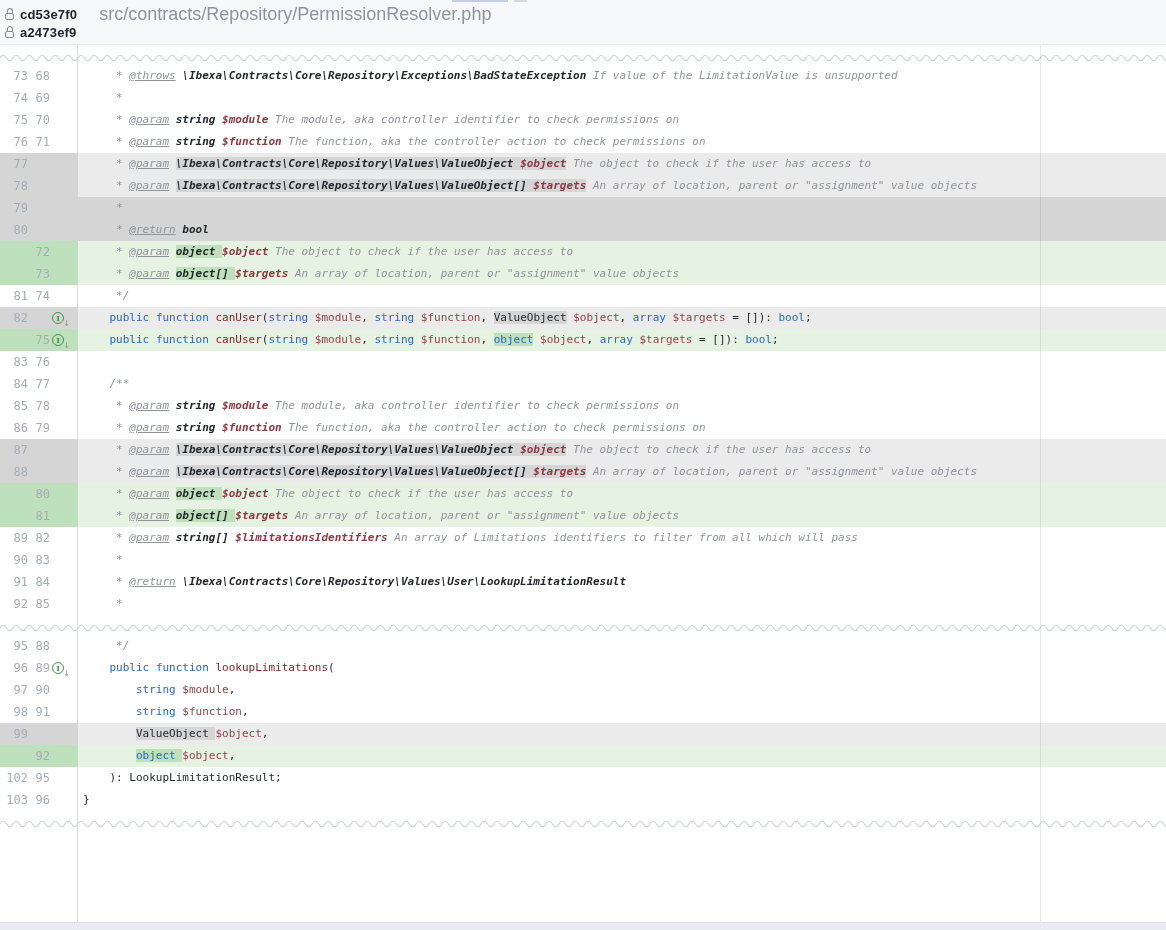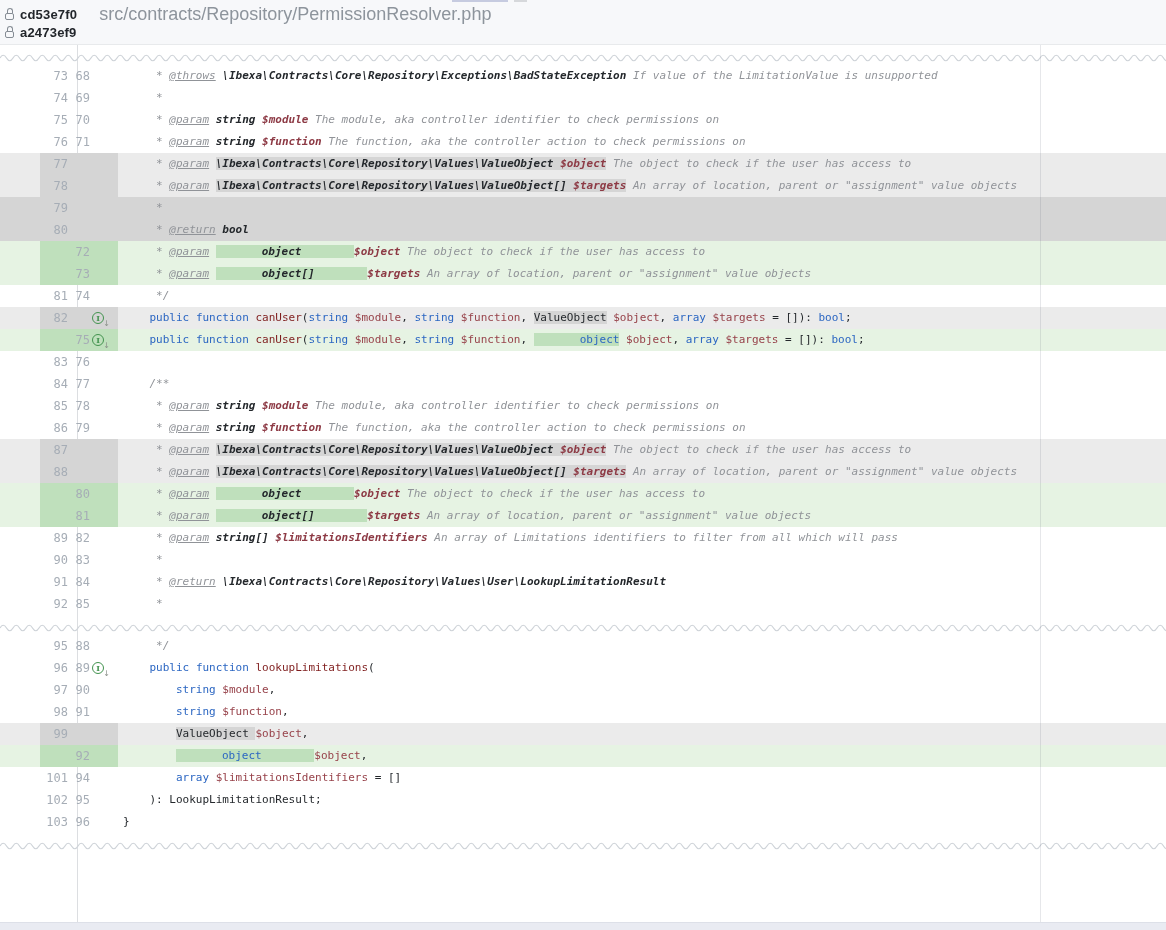--- a/index.html
+++ b/index.html
@@ -28,34 +28,34 @@
 
   
   .dbody{position:relative;height:877px;background:#ffffff;}
   .gutter-line{position:absolute;left:77px;top:0;bottom:0;width:1px;background:var(--gutter_border);z-index:0;}
   .margin-line{position:absolute;left:1040px;top:0;bottom:0;width:1px;background:var(--margin_guide);z-index:4;pointer-events:none;}
 
   .sep{height:20px;position:relative;z-index:1;}
   .sep svg{position:absolute;left:0;top:7px;display:block;}
 
   .row{display:flex;height:22px;line-height:22px;position:relative;z-index:1;}
-  .gutter{width:78px;flex:none;display:flex;align-items:center;box-sizing:border-box;padding-left:4px;margin-left:40px;}
+  .gutter{width:78px;flex:none;display:flex;align-items:center;box-sizing:border-box;padding-left:4px;}
   .lno{font-size:12px;color:var(--line_number);text-align:right;white-space:pre;}
   .lno.old{width:24px;}
   .lno.new{width:20px;margin-left:2px;}
   .icslot{width:16px;margin-left:2px;position:relative;height:13px;}
   .code{white-space:pre;padding-left:5px;flex:1;font-size:11px;color:#24282c;}
 
   .row.del{background:var(--del_light);}
   .row.delf{background:var(--del_dark);}
   .row.add{background:var(--add_light);align-items:flex-end;}
   .row.del .gutter,.row.delf .gutter{background:var(--del_dark);}
   .row.add .gutter{background:var(--add_dark);}
   .row.del .hl,.row.delf .hl{background:var(--del_dark);}
-  .row.add .hl{background:var(--add_dark);padding-left:46px;}
+  .row.add .hl{background:var(--add_dark);}
 
   
   .sg-cmt{color:var(--comment_gray);font-style:italic;}
   .sg-tag{color:var(--comment_gray);font-style:italic;text-decoration:underline;}
   .sg-typeb{color:#24282c;font-style:italic;font-weight:bold;}
   .sg-varb{color:#8d3a45;font-style:italic;font-weight:bold;}
   .sg-kw{color:var(--keyword_blue);}
   .sg-var{color:var(--variable_red);}
   .sg-fn{color:#7f1d1d;}
   .sg-type{color:#24282c;}
@@ -373,28 +373,20 @@
         <div class="row add">
           <div class="gutter">
             <span class="lno old"></span>
             <span class="lno new">92</span>
             <span class="icslot"></span>
           </div>
           <div class="code"><span class="sg-pln">        </span><span class="sg-kw hl">object</span><span class="sg-pln hl"> </span><span class="sg-var">$object</span><span class="sg-pln">,</span></div>
         </div>
         <div class="row ctx">
           <div class="gutter">
-            <span class="lno old">101</span>
-            <span class="lno new">94</span>
-            <span class="icslot"></span>
-          </div>
-          <div class="code"><span class="sg-pln">        </span><span class="sg-kw">array</span><span class="sg-pln"> </span><span class="sg-var">$limitationsIdentifiers</span><span class="sg-pln"> = []</span></div>
-        </div>
-        <div class="row ctx">
-          <div class="gutter">
             <span class="lno old">102</span>
             <span class="lno new">95</span>
             <span class="icslot"></span>
           </div>
           <div class="code"><span class="sg-pln">    ): </span><span class="sg-type">LookupLimitationResult</span><span class="sg-pln">;</span></div>
         </div>
         <div class="row ctx">
           <div class="gutter">
             <span class="lno old">103</span>
             <span class="lno new">96</span>

